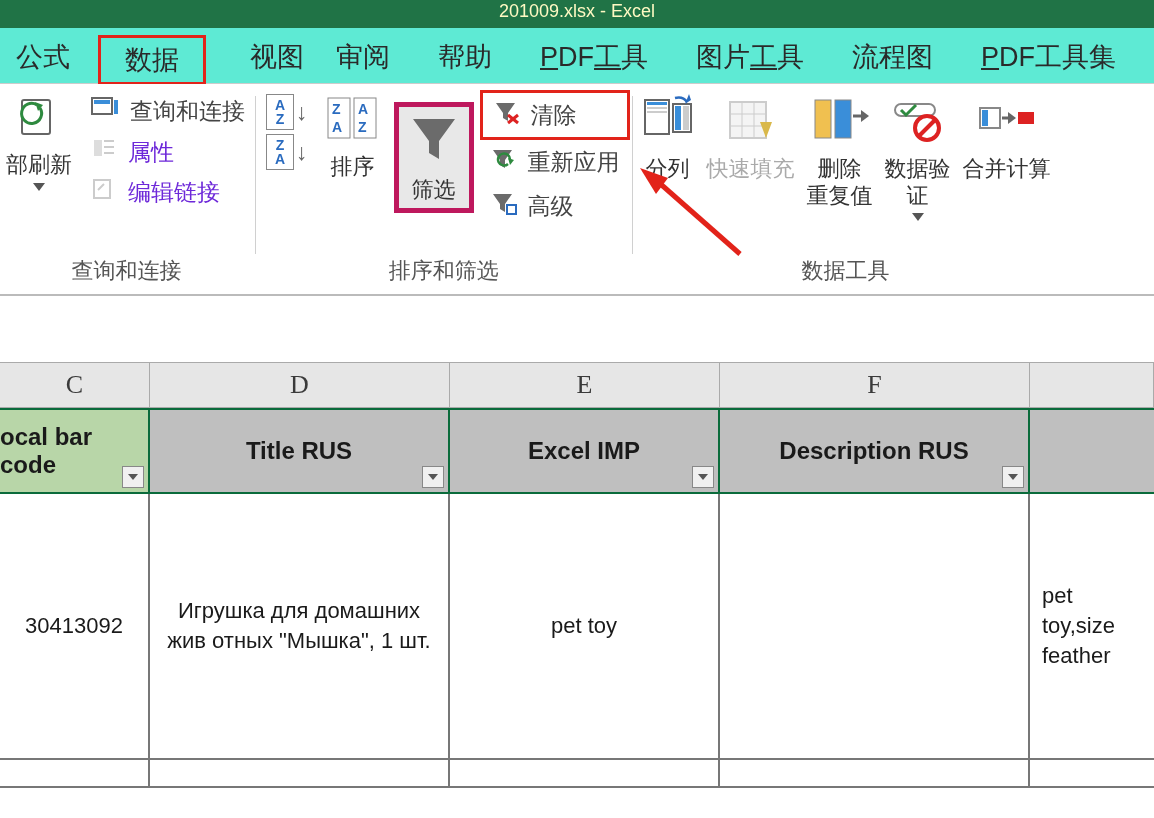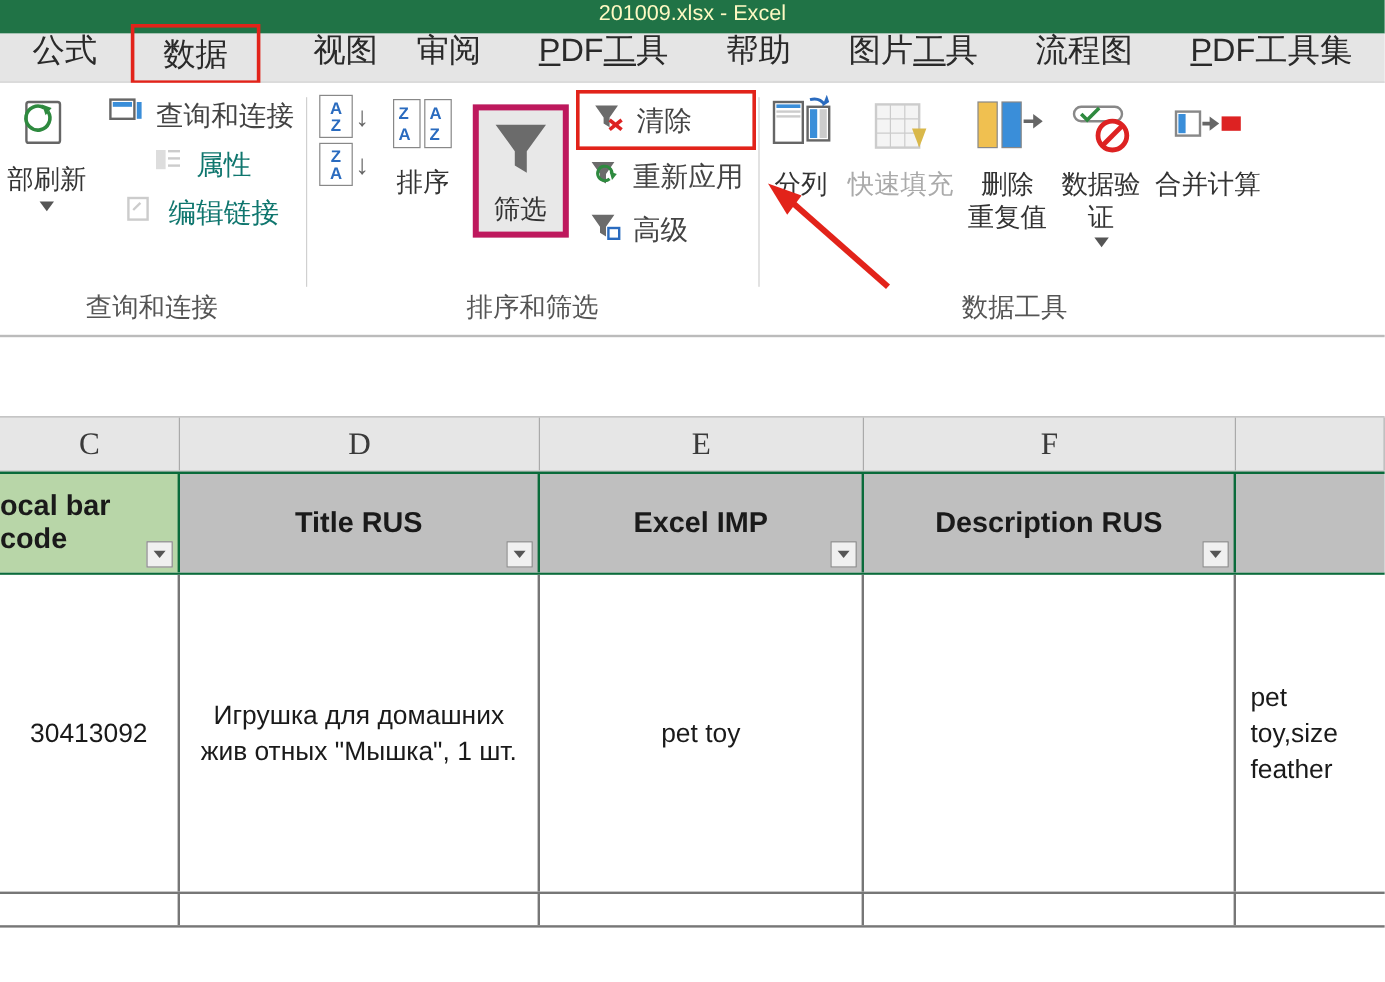--- a/index.html
+++ b/index.html
@@ -15,24 +15,23 @@
     background: #207346;
     height: 28px;
     color: #fef9c3;
     text-align: center;
     line-height: 22px;
     font-size: 18px;
   }
   .tabs {
     display: flex;
     border-bottom: 1px solid #ccc;
-    background: #e5e5e5;
-    height: 41px;
+    background: #5eead4;
+    height: 56px;
     align-items: flex-end;
-    justify-content: center;
   }
   .tab {
     padding: 8px 16px;
     font-size: 27px;
     color: #2a2a2a;
     cursor: pointer;
     white-space: nowrap;
   }
   .tab.active {
     border-bottom: 4px solid #207346;
@@ -89,21 +88,21 @@
   .rbtn.disabled { color: #aaa; }
   .rbtn .ico { margin-bottom: 6px; }
   .smallrow {
     display: flex;
     align-items: center;
     padding: 4px 8px;
     font-size: 23px;
     color: #444;
     cursor: pointer;
   }
-  .smallrow.disabled { color: #0f766e; justify-content: center; }
+  .smallrow.disabled { color: #6d28d9; }
   .smallrow .ico { margin-right: 10px; }
   .col { display: flex; flex-direction: column; }
   .ico { display: inline-block; }
   .chev {
     width: 0; height: 0;
     border-left: 6px solid transparent;
     border-right: 6px solid transparent;
     border-top: 8px solid #555;
     margin-top: 4px;
   }
@@ -218,22 +217,22 @@
   <span>201009.xlsx  -  Excel</span>
 </div>
 
 <div class="tabs">
   <div class="tab">公式</div>
   <div class="tab-spacer"></div>
   <div class="tab active highlight">数据</div>
   <div class="tab-spacer"></div>
   <div class="tab" style="margin-left:16px">视图</div>
   <div class="tab">审阅</div>
+  <div class="tab" style="margin-left:16px">帮助</div>
   <div class="tab" style="margin-left:16px"><span class="underline">P</span>DF<span class="underline">工</span>具</div>
-  <div class="tab" style="margin-left:16px">帮助</div>
   <div class="tab" style="margin-left:16px">图片<span class="underline">工</span>具</div>
   <div class="tab" style="margin-left:16px">流程图</div>
   <div class="tab" style="margin-left:16px"><span class="underline">P</span>DF工具集</div>
 </div>
 
 <div class="ribbon" style="position:relative;">
 
   <div class="group" style="padding-left:0;">
     <div class="group-body">
       <div class="rbtn" style="min-width:70px;">

